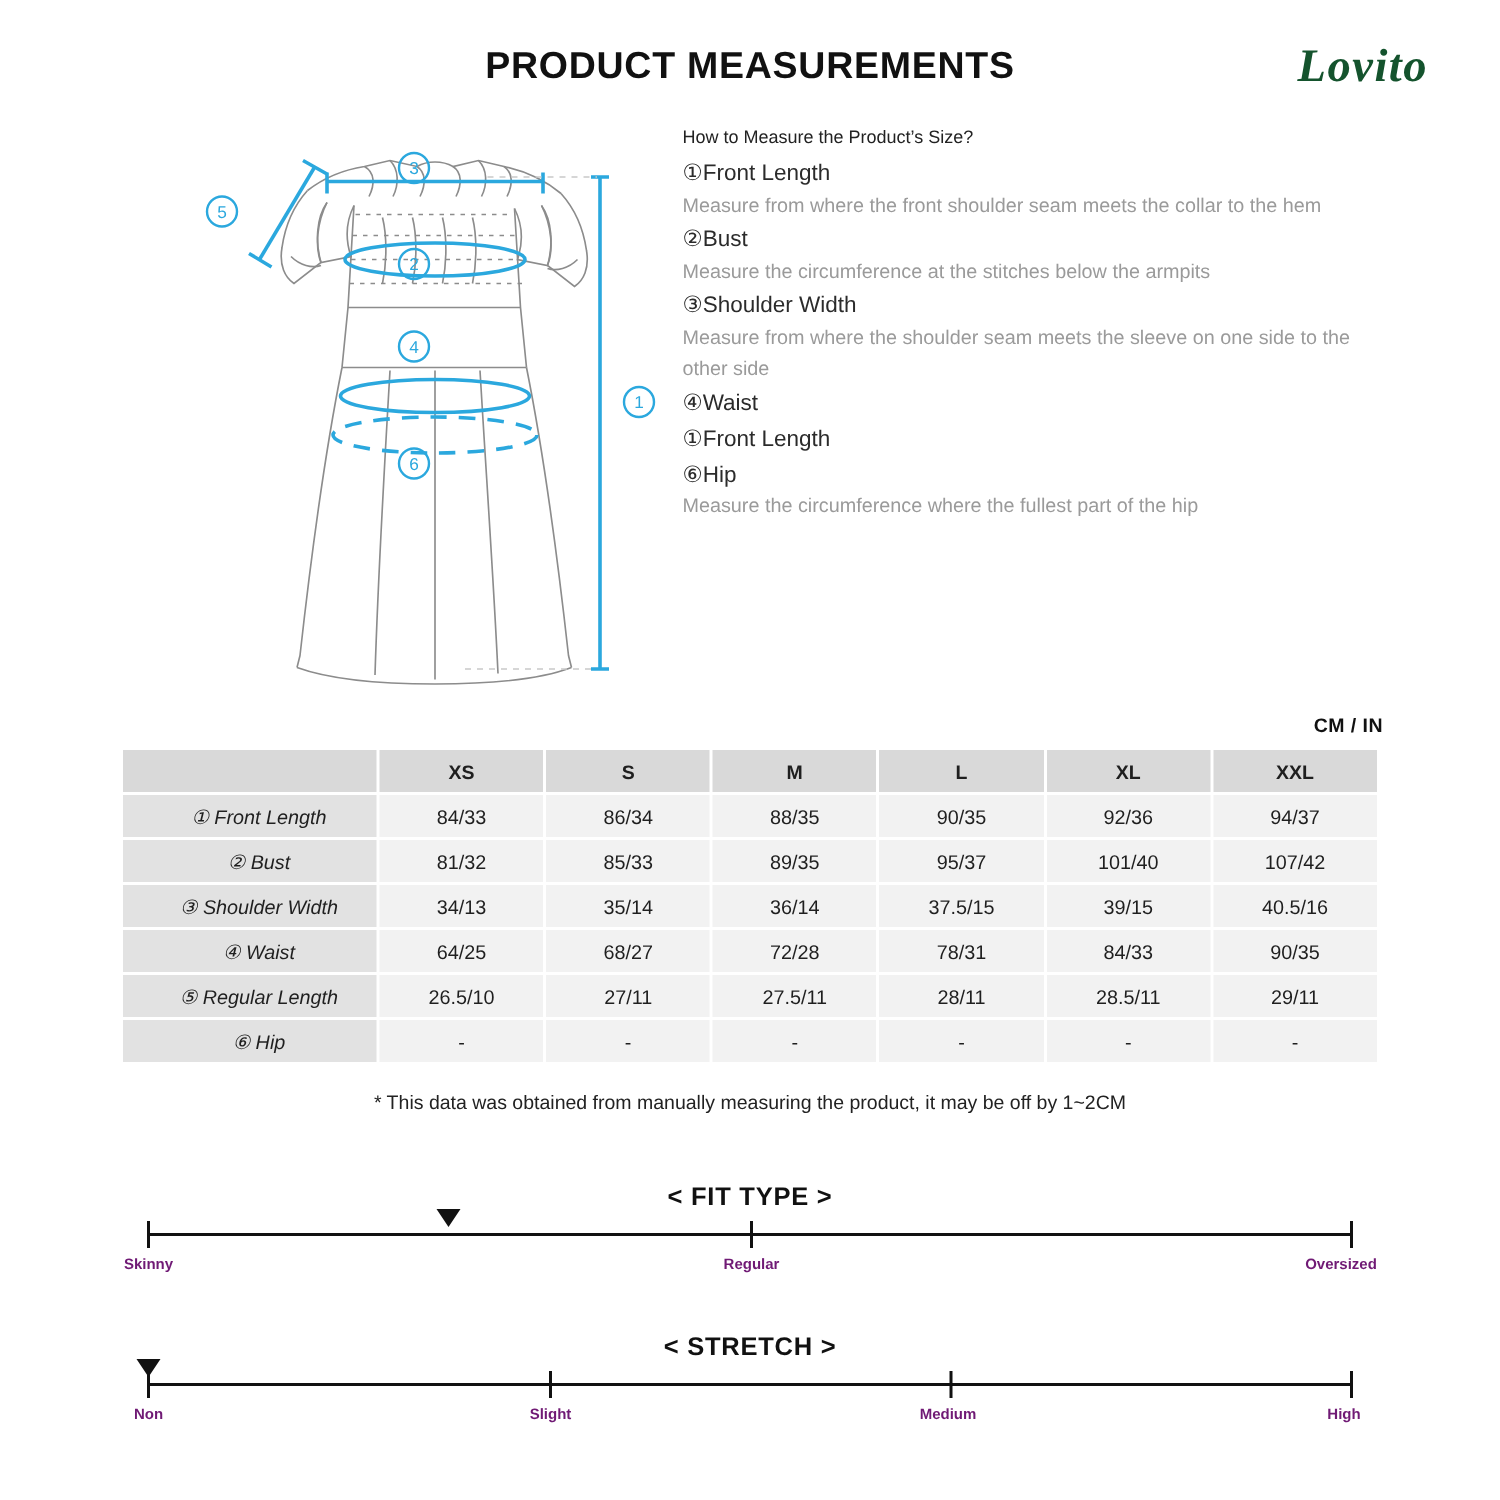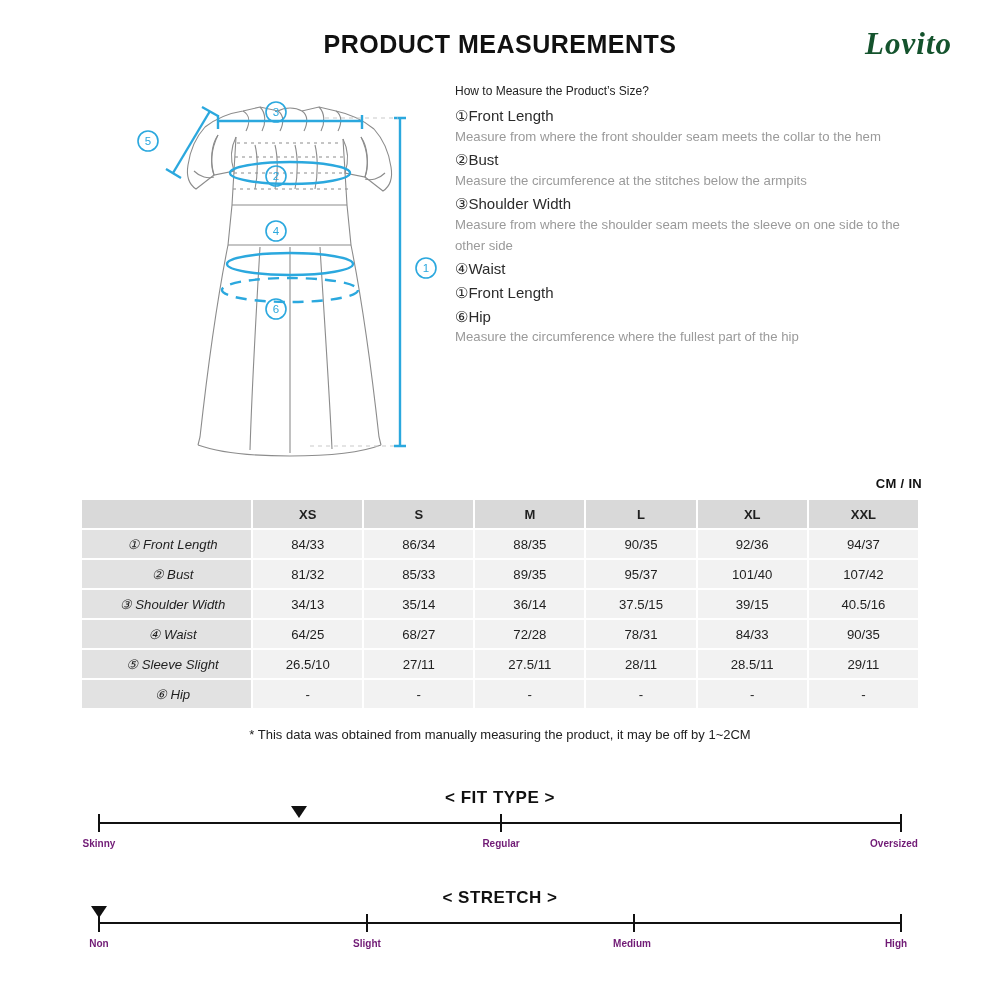--- a/index.html
+++ b/index.html
@@ -260,21 +260,21 @@
         <tr>
           <td class="rowlabel">④ Waist</td>
           <td>64/25</td>
           <td>68/27</td>
           <td>72/28</td>
           <td>78/31</td>
           <td>84/33</td>
           <td>90/35</td>
         </tr>
         <tr>
-          <td class="rowlabel">⑤ Sleeve Slight</td>
+          <td class="rowlabel">⑤ Regular Length</td>
           <td>26.5/10</td>
           <td>27/11</td>
           <td>27.5/11</td>
           <td>28/11</td>
           <td>28.5/11</td>
           <td>29/11</td>
         </tr>
         <tr>
           <td class="rowlabel">⑥ Hip</td>
           <td>-</td>

